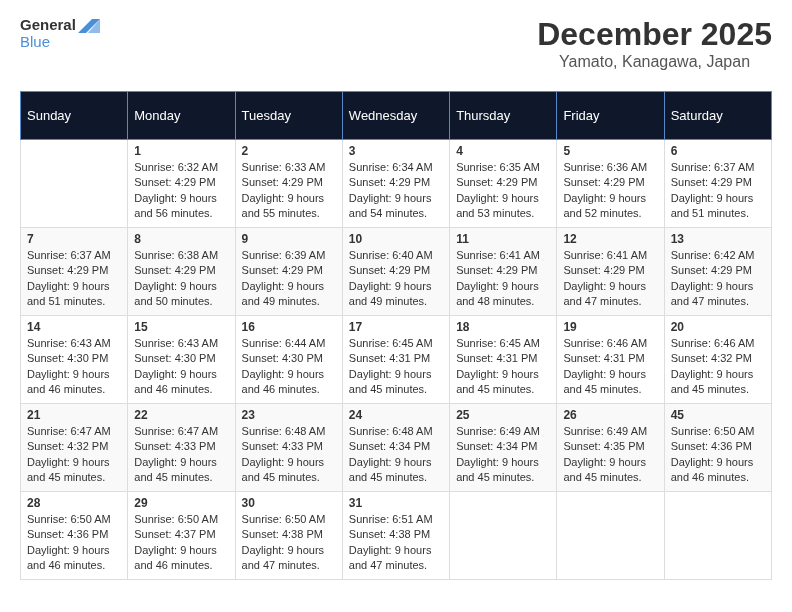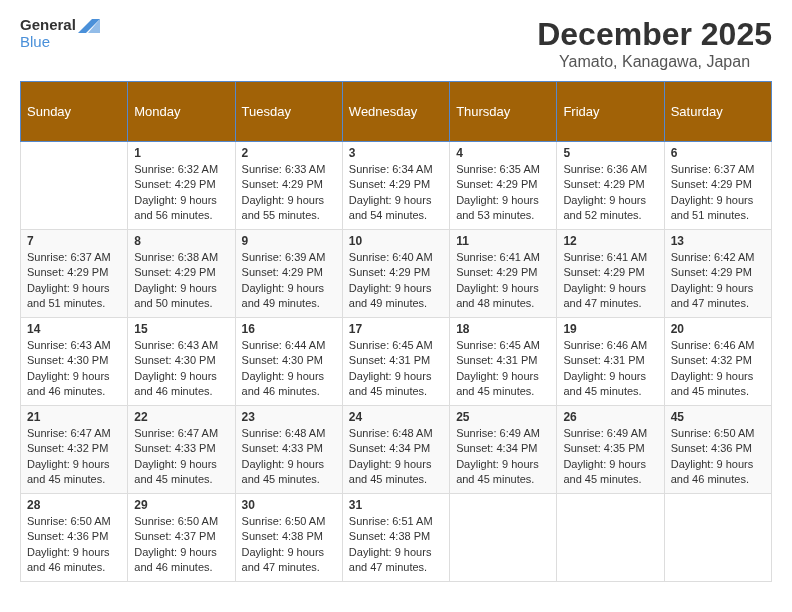--- a/index.html
+++ b/index.html
@@ -12,21 +12,21 @@
     }
     .page {
       width: 792px;
       height: 612px;
       padding: 16px 20px;
     }
     .header {
       display: flex;
       justify-content: space-between;
       align-items: flex-start;
-      margin-bottom: 10px;
+      margin-bottom: 20px;
     }
     .logo {
       display: flex;
       align-items: center;
     }
     .title-block {
       text-align: center;
     }
     .month-title {
       font-size: 32px;
@@ -36,24 +36,24 @@
     .location-title {
       font-size: 16px;
       color: #555;
     }
     .calendar {
       width: 100%;
       border-collapse: collapse;
       border: 1px solid #ccc;
     }
     .calendar th {
-      background: #a16207;
+      background: #0f172a;
       color: #fff;
       text-align: left;
-      padding: 22px 6px;
+      padding: 16px 6px;
       font-size: 13px;
       font-weight: normal;
       border: 1px solid #5588cc;
     }
     .calendar td {
       vertical-align: top;
       padding: 4px 6px;
       border: 1px solid #ddd;
       width: calc(100% / 7);
       height: 88px;

